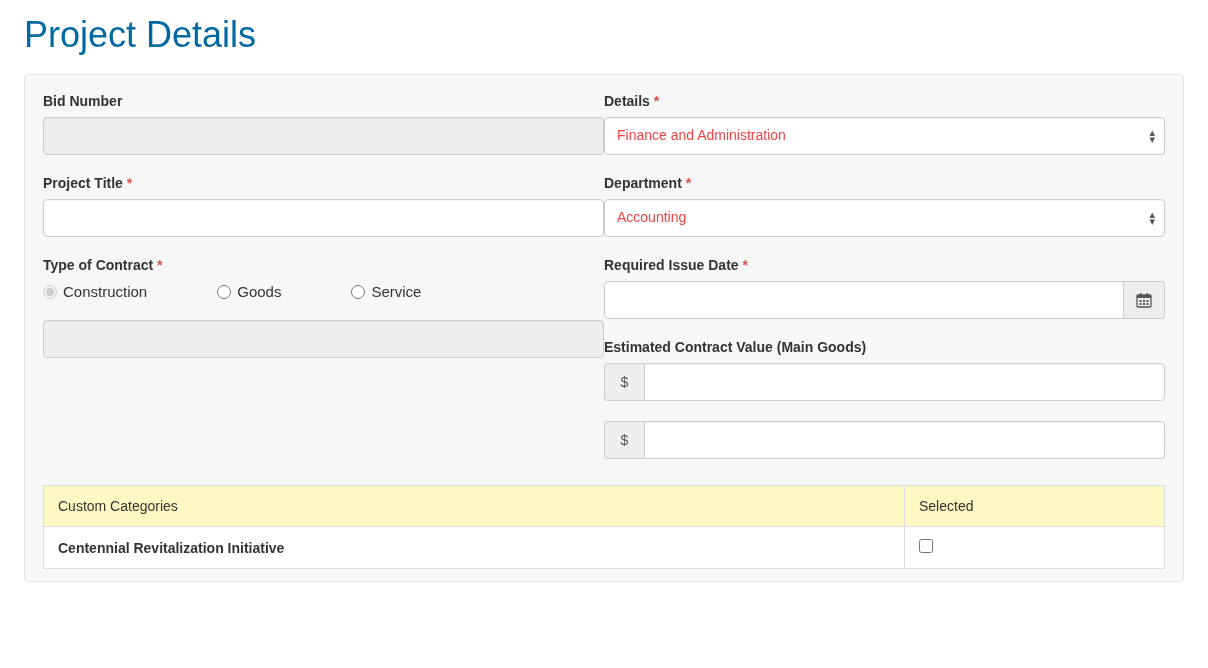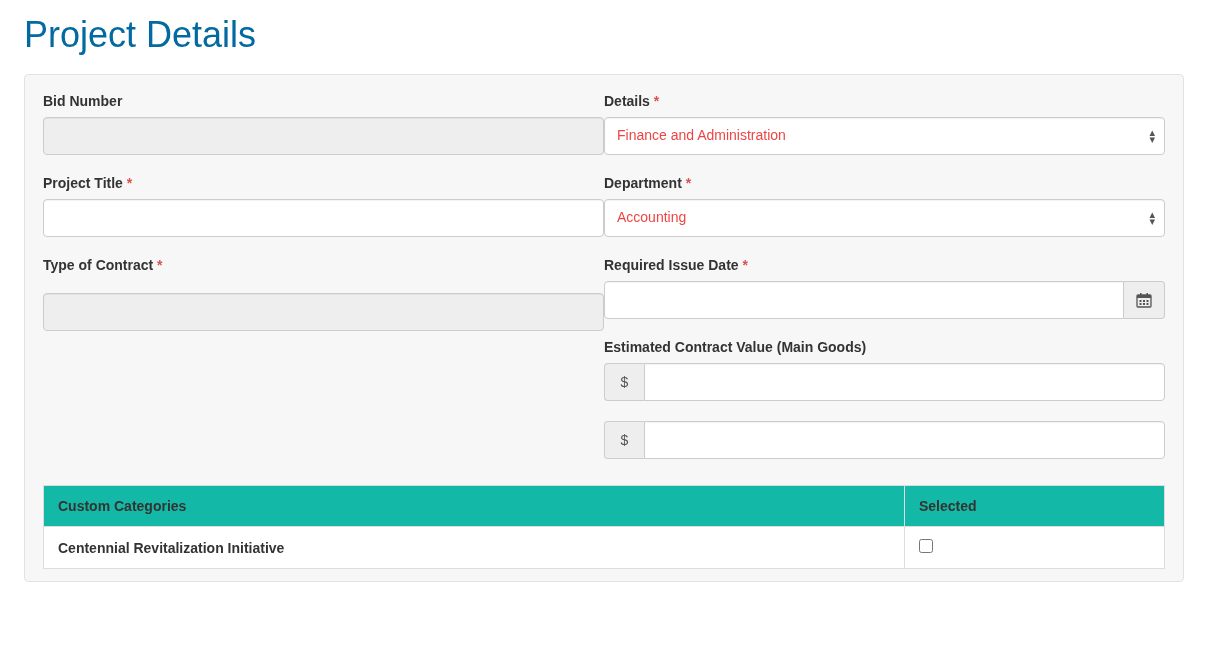--- a/index.html
+++ b/index.html
@@ -148,22 +148,22 @@
       background: #fff;
       margin-top: 6px;
     }
     .table th, .table td {
       text-align: left;
       padding: 12px 14px;
       border: 1px solid #ddd;
       font-size: 14px;
     }
     .table th {
-      font-weight: 700;
-      background: #14b8a6;
+      font-weight: 400;
+      background: #fef9c3;
       color: #333;
     }
     .table td {
       font-weight: 700;
       color: #333;
     }
     .table .sel-col {
       width: 260px;
     }
     .table input[type="checkbox"] {
@@ -196,20 +196,34 @@
           <span class="req">*</span>
         </label>
         <input type="text" class="form-control" value="" style="">
       </div>
 
       <div class="form-group">
         <label class="control-label">
           <span>Type of Contract</span>
           <span class="req">*</span>
         </label>
+        <div class="radio-row">
+          <label class="radio-opt">
+            <input type="radio" name="top" checked="" disabled="" style="">
+            <span>Construction</span>
+          </label>
+          <label class="radio-opt">
+            <input type="radio" name="top" style="">
+            <span>Goods</span>
+          </label>
+          <label class="radio-opt">
+            <input type="radio" name="top" style="">
+            <span>Service</span>
+          </label>
+        </div>
       </div>
 
       <div class="form-group">
         <input type="text" class="form-control disabled" disabled="" value="" style="">
       </div>
 
     </div>
 
     <div class="form-col">
 

